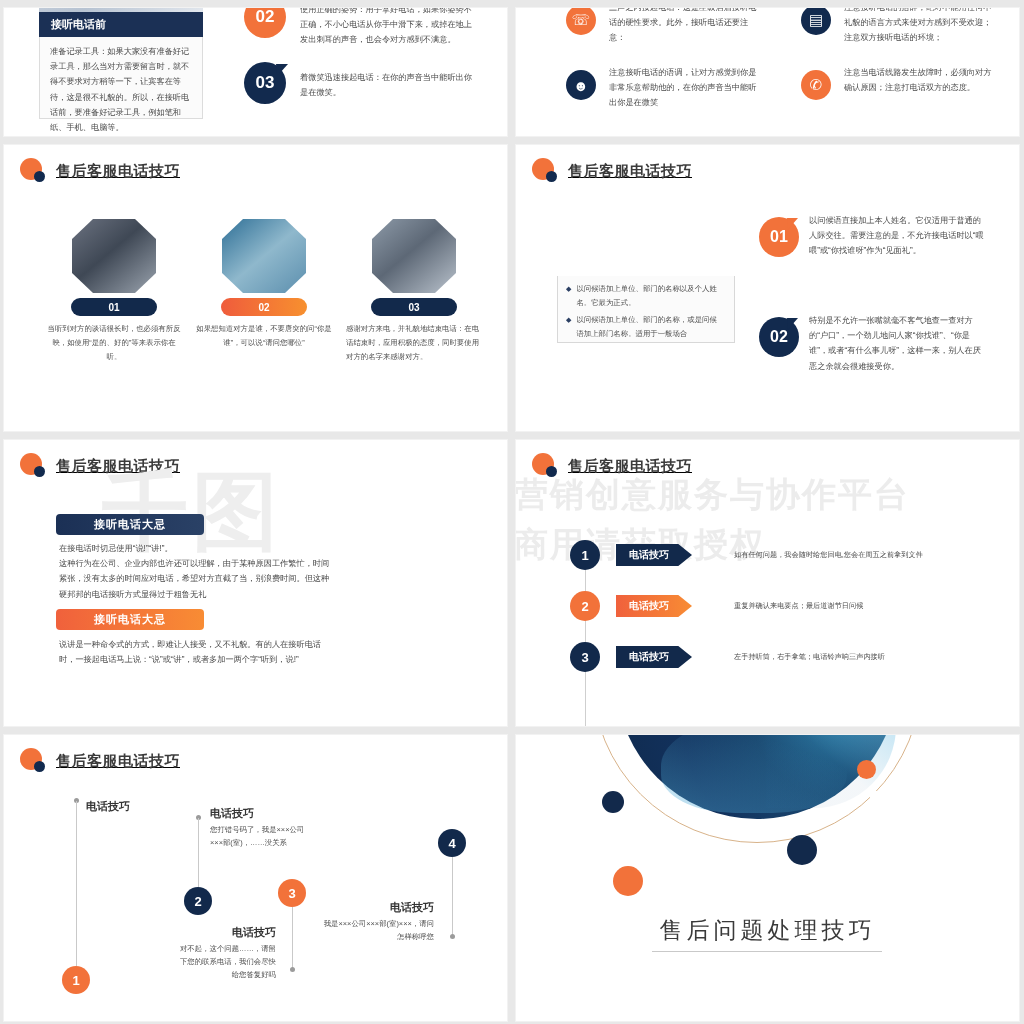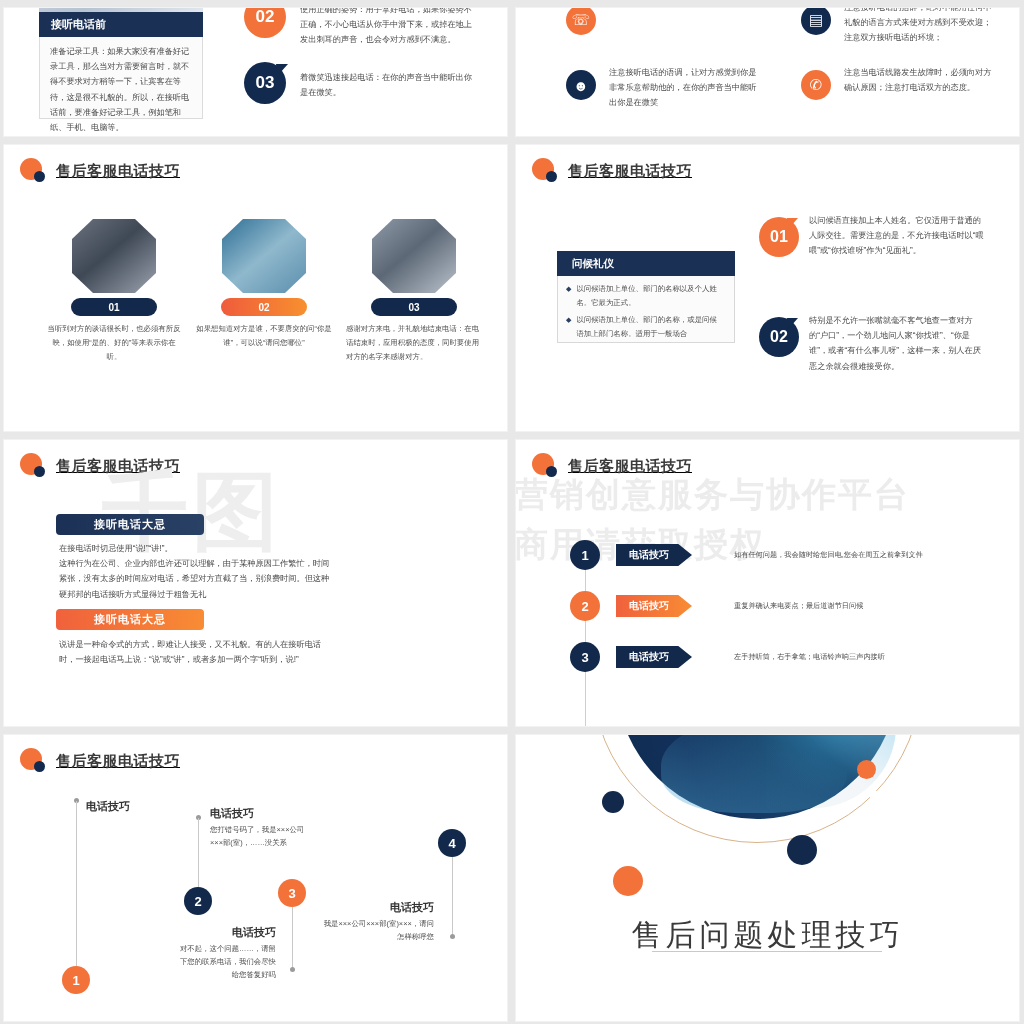--- a/index.html
+++ b/index.html
@@ -138,21 +138,21 @@
   .p3-disc::before { content:""; position:absolute; right:2px; top:38%; width:46%; height:58%;
              border-radius: 0 140px 140px 0;
              background: linear-gradient(220deg, rgba(120,200,235,.75), rgba(30,90,140,.05) 62%); }
   .p3-disc::after { content:""; position:absolute; left:16%; bottom:2%; width:66%; height:34%;
              background: linear-gradient(20deg, rgba(80,170,215,.45), rgba(20,60,110,0) 70%);
              border-radius: 50% 50% 40% 40%; }
   .p3-label { position: absolute; left: 0; right: 0; top: 48px; text-align: right;
               color: #fff; font-size: 34px; font-weight: bold; letter-spacing: 2px; z-index: 3; }
   .p3-bub { position: absolute; border-radius: 50%; }
   .p3-sub { position: absolute; left: 0; right: 0; top: 180px; text-align: center;
-            font-size: 30px; color: #3a3a3a; letter-spacing: 4px; }
+            font-size: 23px; color: #3a3a3a; letter-spacing: 4px; }
   .p3-rule { position: absolute; left: 136px; top: 216px; width: 230px; height: 1px; background: #c9c9c9; }
 </style>
 </head>
 <body>
 
 <div class="grid">
 
   <div class="slide clip-top" style="height:128px;">
     <div class="s1-photo"></div>
     <div class="s1-cardhead">接听电话前</div>
@@ -162,20 +162,21 @@
 
     <div class="s1-num n-orange tail" style="left:240px; top:-12px;">02</div>
     <div class="s1-txt body-cn" style="left:296px; top:-6px;">使用正确的姿势：用手拿好电话，如果你姿势不正确，不小心电话从你手中滑下来，或掉在地上发出刺耳的声音，也会令对方感到不满意。</div>
 
     <div class="s1-num n-navy tail" style="left:240px; top:54px;">03</div>
     <div class="s1-txt body-cn" style="left:296px; top:62px;">着微笑迅速接起电话：在你的声音当中能听出你是在微笑。</div>
   </div>
 
   <div class="slide clip-top" style="height:128px;">
     <div class="ic-circle" style="left:50px; top:-3px; background:#f2723a;">☏</div>
+    <div class="s2-txt body-cn" style="left:93px; top:-8px;">三声之内接起电话：这是星级酒店接听电话的硬性要求。此外，接听电话还要注意：</div>
 
     <div class="ic-circle" style="left:285px; top:-3px; background:#122a4e;">▤</div>
     <div class="s2-txt body-cn" style="left:328px; top:-8px;">注意接听电话的措辞，绝对不能用任何不礼貌的语言方式来使对方感到不受欢迎；注意双方接听电话的环境；</div>
 
     <div class="ic-circle" style="left:50px; top:62px; background:#122a4e;">☻</div>
     <div class="s2-txt body-cn" style="left:93px; top:57px;">注意接听电话的语调，让对方感觉到你是非常乐意帮助他的，在你的声音当中能听出你是在微笑</div>
 
     <div class="ic-circle" style="left:285px; top:62px; background:#f2723a;">✆</div>
     <div class="s2-txt body-cn" style="left:328px; top:57px;">注意当电话线路发生故障时，必须向对方确认原因；注意打电话双方的态度。</div>
   </div>
@@ -204,21 +205,20 @@
 
   <div class="slide">
     <div class="sl-head">
       <span class="dots">
         <span class="dot-o"></span>
           <span class="dot-n"></span>
       </span>
       <span class="sl-title">售后客服电话技巧</span>
     </div>
 
-    <div class="etq-head">问候礼仪</div>
     <div class="etq-body">
       <div class="etq-li">
         <span class="bullet">◆</span>
         <span class="body-cn-sm">以问候语加上单位、部门的名称以及个人姓名。它最为正式。</span>
       </div>
       <div class="etq-li">
         <span class="bullet">◆</span>
         <span class="body-cn-sm">以问候语加上单位、部门的名称，或是问候语加上部门名称。适用于一般场合</span>
       </div>
     </div>

